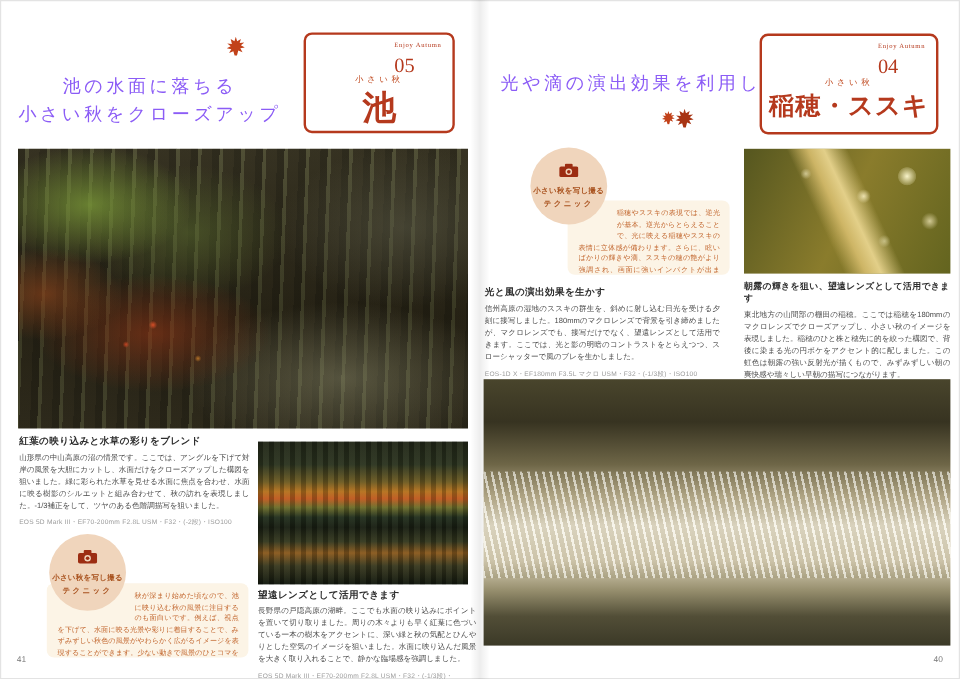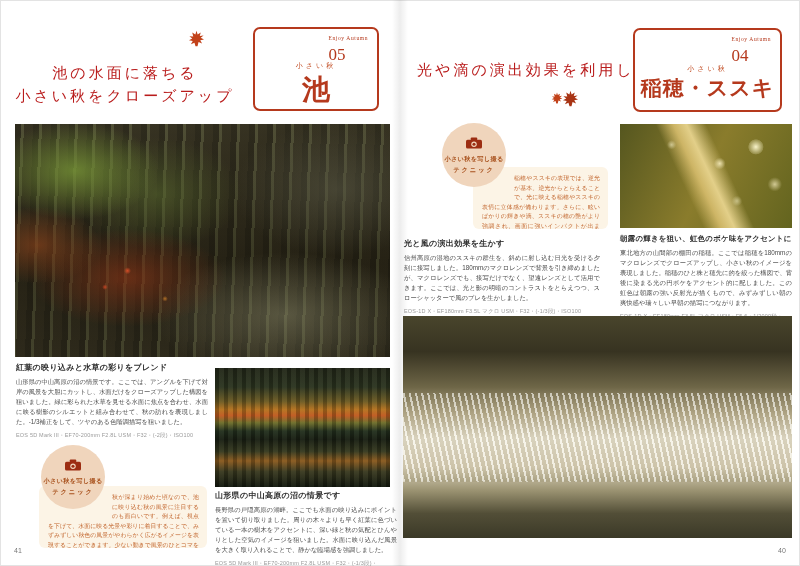--- a/index.html
+++ b/index.html
@@ -6,21 +6,21 @@
   .spread{
     position:relative;width:800px;height:566px;background:#ffffff;
     font-family:"Liberation Sans","DejaVu Sans",sans-serif;color:#3a3a3a;
     overflow:hidden;box-shadow:inset 0 0 0 1px #e3e3e3;
   }
   .gutter{position:absolute;left:392px;top:0;width:16px;height:566px;
     background:linear-gradient(90deg,rgba(0,0,0,0) 0%,rgba(0,0,0,.07) 50%,rgba(0,0,0,0) 100%);}
   .abs{position:absolute;}
   
   .headline{font-family:"Liberation Serif","DejaVu Serif",serif;font-weight:500;
-    font-size:15px;letter-spacing:3px;color:#b91c1c;text-align:center;line-height:1.5;}
+    font-size:15px;letter-spacing:3px;color:#8b5cf6;text-align:center;line-height:1.5;}
   .leaf svg{display:block;}
   
   .badge{border:2px solid #b5391d;border-radius:7px;background:#fff;box-sizing:border-box;}
   .badge-eyebrow{position:absolute;top:6px;right:9px;color:#b5391d;display:flex;align-items:baseline;gap:4px;flex-direction:column;}
   .badge-eyebrow .ey{font-family:"Liberation Serif","DejaVu Serif",serif;font-size:5.5px;letter-spacing:.6px;}
   .badge-eyebrow .num{font-family:"Liberation Serif","DejaVu Serif",serif;font-size:17px;}
   .badge-cat{position:absolute;left:0;right:0;text-align:center;color:#c04a20;font-size:7px;letter-spacing:3px;}
   .badge-title{position:absolute;left:0;right:0;text-align:center;color:#b5391d;
     font-family:"Liberation Serif","DejaVu Serif",serif;font-weight:600;}
   
@@ -124,21 +124,21 @@
             <circle cx="10" cy="8.5" r="1.9" fill="#9c2d12"></circle>
           </svg>
       </span>
       <span class="t1">小さい秋を写し撮る</span>
       <span class="t2">テクニック</span>
     </div>
 
     <div class="abs photo photo-lake" style="left:215px;top:368px;width:175px;height:119px;"></div>
 
     <div class="abs" style="left:215px;top:490px;width:182px;">
-      <p class="cap-title">山形県の中山高原の沼の情景です</p>
+      <p class="cap-title">望遠レンズとして活用できます</p>
       <p class="cap-body">長野県の戸隠高原の湖畔。ここでも水面の映り込みにポイントを置いて切り取りました。周りの木々よりも早く紅葉に色づいている一本の樹木をアクセントに、深い緑と秋の気配とひんやりとした空気のイメージを狙いました。水面に映り込んだ風景を大きく取り入れることで、静かな臨場感を強調しました。</p>
       <div class="cap-exif">EOS 5D Mark III・EF70-200mm F2.8L USM・F32・(-1/3段)・ISO200</div>
     </div>
 
     <div class="abs pagenum" style="left:14px;top:547px;">41</div>
   </section>
 
   <section>
 
     <h1 class="abs headline" style="left:410px;top:49px;width:250px;">
@@ -186,21 +186,21 @@
 
     <div class="abs photo photo-rice" style="left:620px;top:124px;width:172px;height:104px;"></div>
 
     <div class="abs" style="left:404px;top:238px;width:196px;">
       <p class="cap-title">光と風の演出効果を生かす</p>
       <p class="cap-body">信州高原の湿地のススキの群生を、斜めに射し込む日光を受ける夕刻に接写しました。180mmのマクロレンズで背景を引き締めましたが、マクロレンズでも、接写だけでなく、望遠レンズとして活用できます。ここでは、光と影の明暗のコントラストをとらえつつ、スローシャッターで風のブレを生かしました。</p>
       <div class="cap-exif">EOS-1D X・EF180mm F3.5L マクロ USM・F32・(-1/3段)・ISO100</div>
     </div>
 
     <div class="abs" style="left:620px;top:234px;width:172px;">
-      <p class="cap-title" style="font-size:7.4px;">朝露の輝きを狙い、虹色のボケ味をアクセントに</p>
+      <p class="cap-title" style="font-size:7.4px;">朝露の輝きを狙い、望遠レンズとして活用できます</p>
       <p class="cap-body">東北地方の山間部の棚田の稲穂。ここでは稲穂を180mmのマクロレンズでクローズアップし、小さい秋のイメージを表現しました。稲穂のひと株と穂先に的を絞った構図で、背後に染まる光の円ボケをアクセント的に配しました。この虹色は朝露の強い反射光が描くもので、みずみずしい朝の爽快感や瑞々しい早朝の描写につながります。</p>
       <div class="cap-exif">EOS-1D X・EF180mm F3.5L マクロ USM・F5.6・1/2000秒・ISO200</div>
     </div>
 
     <div class="abs photo photo-susuki" style="left:403px;top:316px;width:389px;height:222px;"></div>
 
     <div class="abs pagenum" style="left:778px;top:547px;">40</div>
   </section>
 </div>
 

